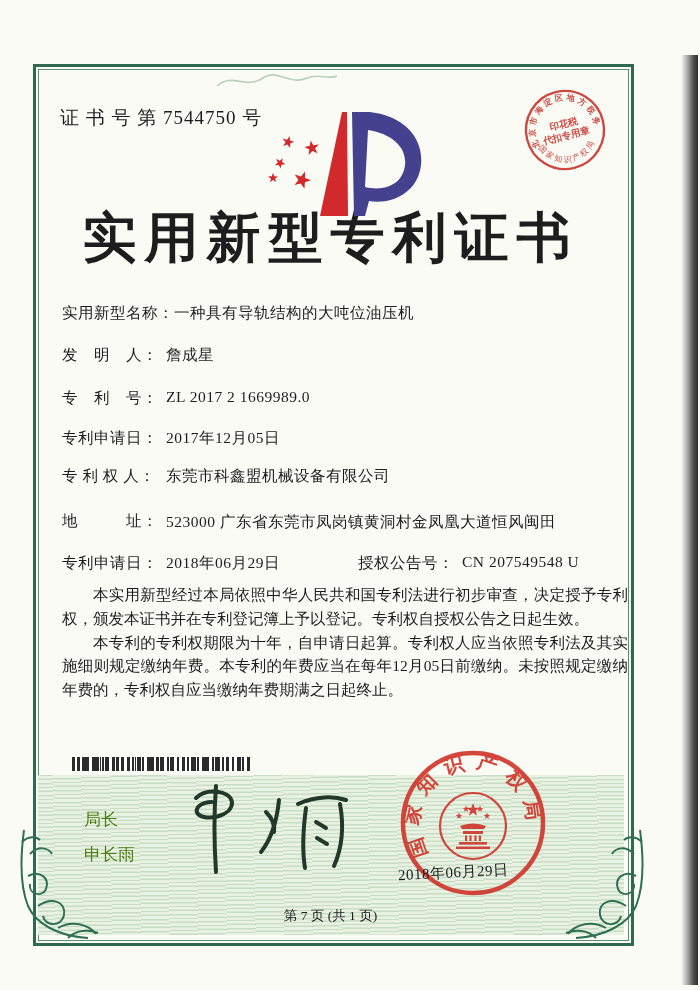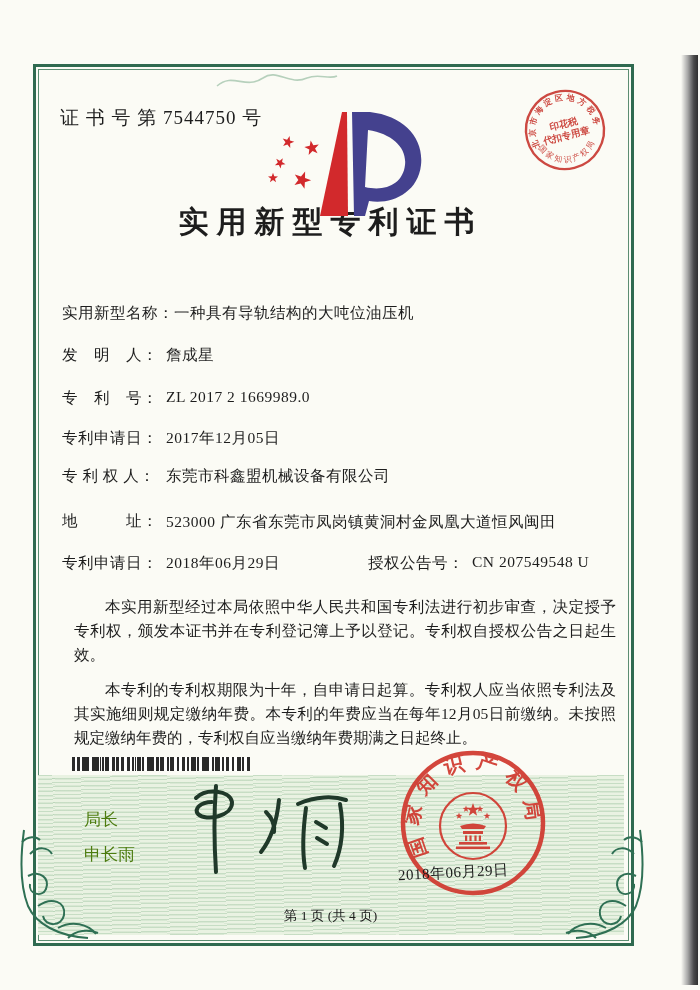--- a/index.html
+++ b/index.html
@@ -11,29 +11,29 @@
   
   .frame{position:absolute;left:33px;top:64px;width:595px;height:876px;border:3px solid #2f6a50;}
   .frame-inner{position:absolute;inset:2px;border:1px solid #5c8d72;}
   
   .green-band{position:absolute;left:38px;top:775px;width:586px;height:160px;background:#e9f2e2;
     background-image:
       repeating-linear-gradient(178deg, rgba(118,172,126,.30) 0 1px, rgba(255,255,255,0) 1px 4px),
       repeating-linear-gradient(2deg,  rgba(118,172,126,.14) 0 1px, rgba(255,255,255,0) 1px 6px);}
   .certno{position:absolute;left:60px;top:105px;font-size:19px;letter-spacing:1px;}
   .title{position:absolute;left:33px;top:202px;width:595px;text-align:center;
-         font-size:30px;font-weight:700;letter-spacing:8px;padding-left:0;box-sizing:border-box;}
+         font-size:54px;font-weight:700;letter-spacing:8px;padding-left:0;box-sizing:border-box;}
   .row{position:absolute;left:62px;font-size:15.5px;display:flex;white-space:nowrap;letter-spacing:.5px;}
   .row .lbl{min-width:104px;white-space:pre;}
   .row .val{white-space:normal;}
-  .row2col .pair2{position:absolute;left:306px;display:flex;}
+  .row2col .pair2{position:absolute;left:296px;display:flex;}
   .addr-val div{line-height:21px;}
   .body-text{position:absolute;left:62px;top:583px;width:566px;font-size:15.5px;
              line-height:23.8px;text-align:justify;}
-  .body-text p{margin:12px;text-indent:2em;}
+  .body-text p{margin:0;text-indent:2em;}
   .barcode{position:absolute;left:72px;top:757px;width:178px;height:14px;background:#fff;
     background-image:
       repeating-linear-gradient(90deg,#2b2b2b 0 2px,rgba(0,0,0,0) 2px 5px),
       repeating-linear-gradient(90deg,#2b2b2b 0 1px,rgba(0,0,0,0) 1px 7px),
       repeating-linear-gradient(90deg,#2b2b2b 0 3px,rgba(0,0,0,0) 3px 11px);}
   .director{position:absolute;left:84px;top:802px;font-size:17px;line-height:35px;color:#4d7c0f;}
   .pagefoot{position:absolute;left:33px;top:907px;width:595px;text-align:center;font-size:13.5px;}
   .seal-date{position:absolute;left:398px;top:862px;width:160px;font-size:15px;letter-spacing:.5px;
              color:#1b1b1b;transform:rotate(-3deg);z-index:6;}
   .logo{position:absolute;left:268px;top:108px;z-index:2;}
@@ -194,17 +194,17 @@
       <path d="M6,4 C2,34 2,60 10,80 C18,98 40,110 70,112"></path>
       <path d="M10,50 C22,44 32,52 28,63 C24,72 10,68 12,58"></path>
       <path d="M20,80 C34,70 48,76 46,89 C44,101 27,101 25,90"></path>
       <path d="M40,102 C54,94 70,98 78,108"></path>
       <path d="M12,28 C20,20 30,21 34,28"></path>
       <path d="M4,16 C10,10 18,10 22,14"></path>
       <path d="M50,112 C58,104 70,103 80,107"></path>
     </g>
   </svg>
 
-  <div class="pagefoot">第 1 页 (共 4 页)</div>
+  <div class="pagefoot">第 7 页 (共 1 页)</div>
 
   <div class="paper-shadow"></div>
 
 </div>
 
 </body></html>

